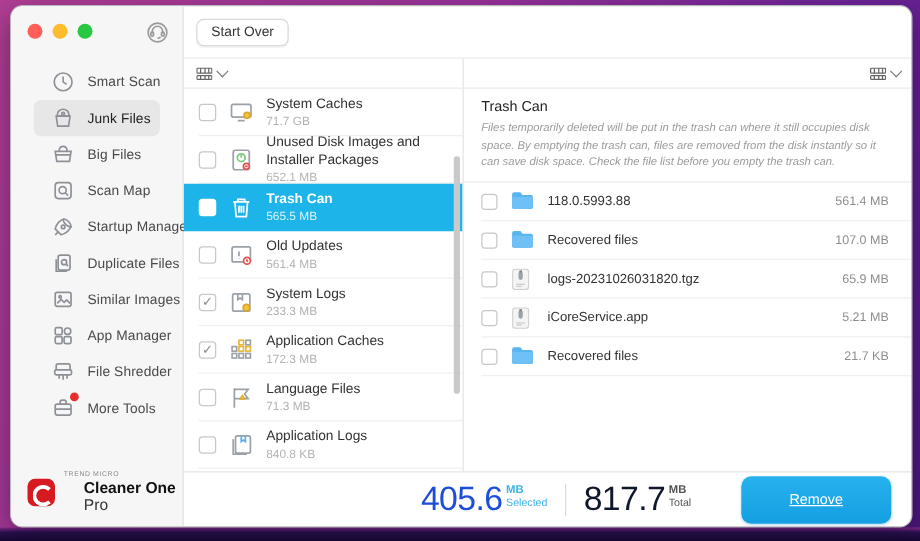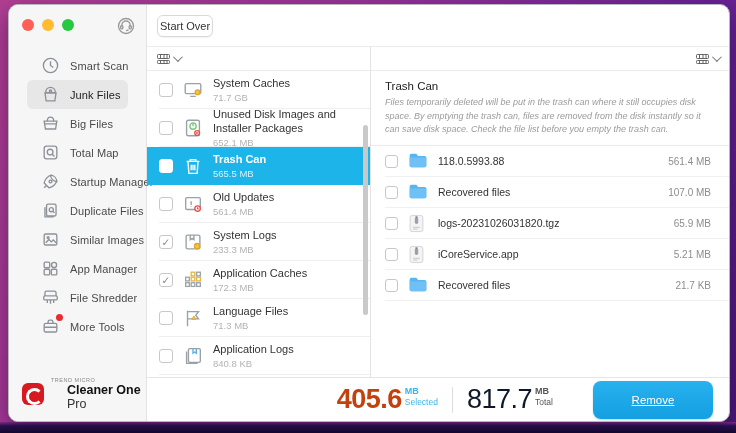--- a/index.html
+++ b/index.html
@@ -34,21 +34,21 @@
   .brand-logo{ width:22px; height:22px; border-radius:6px; background:#d71920; position:relative; flex:none; }
   .brand-logo::after{ content:""; position:absolute; left:4px; top:5px; width:11px; height:11px;
     border:3px solid #fff; border-right-color:transparent; border-radius:50%; }
   .brand-company{ font-size:5.5px; color:#8a8a8a; letter-spacing:.5px; }
   .brand-name{ font-size:12.5px; color:#111; font-weight:bold;margin-left:16px; }
   .brand-name .pro{ font-weight:normal; color:#333; }
   
   .main{ flex:1; display:flex; flex-direction:column; min-width:0; }
   .toolbar{ height:42px; border-bottom:1px solid #ececec; display:flex; align-items:center; padding-left:10px; flex:none; }
   .btn-startover{ background:#fff; border:1px solid #d9d9d9; border-radius:6px; font-size:11px; color:#333;
-    padding:4px 2px; box-shadow:0 1px 1px rgba(0,0,0,.05); cursor:pointer; font-family:inherit; }
+    padding:4px 11px; box-shadow:0 1px 1px rgba(0,0,0,.05); cursor:pointer; font-family:inherit; }
   .cols{ flex:1; display:flex; min-height:0; }
   .col-mid{ width:224px; flex:none; border-right:1px solid #e3e3e3; display:flex; flex-direction:column; position:relative; }
   .col-right{ flex:1; display:flex; flex-direction:column; min-width:0; }
   .col-head{ height:24px; border-bottom:1px solid #ececec; display:flex; align-items:center; padding:0 10px; flex:none; }
   .col-head.right{ justify-content:flex-end; }
   .viewbtn{ display:flex; align-items:center; gap:3px; color:#555; cursor:pointer; background:none; border:none; padding:0; }
   .grid-glyph{ display:inline-block; width:13px; height:10px; }
   .chev{ width:7px; height:7px; border-right:1.4px solid #777; border-bottom:1.4px solid #777;
     transform:rotate(45deg) translateY(-2px); display:inline-block; }
   
@@ -77,21 +77,21 @@
   .file-row::after{ content:""; position:absolute; left:14px; right:0; bottom:0; height:1px; background:#f0f0f0; }
   .cb.small{ width:13px; height:13px; }
   .ficon{ width:20px; height:18px; flex:none; }
   .fname{ font-size:10.5px; color:#333; flex:1; white-space:nowrap; overflow:hidden; }
   .fsize{ font-size:10px; color:#8d8d8d; flex:none; }
   
   .footer{ height:44px; border-top:1px solid #e5e5e5; display:flex; align-items:center;
     justify-content:flex-end; gap:14px; padding:0 16px 0 0; flex:none; }
   .stat{ display:flex; align-items:flex-start; }
   .stat-num{ font-size:27px; font-weight:300; letter-spacing:-.5px; line-height:1; }
-  .stat.sel .stat-num{ color:#c2410c;font-weight:bold; }
+  .stat.sel .stat-num{ color:#1d4ed8; }
   .stat.tot .stat-num{ color:#0f172a; }
   .stat-sub{ display:flex; flex-direction:column; margin-left:3px; margin-top:1px; }
   .stat-unit{ font-size:9px; font-weight:bold; line-height:1.1; }
   .stat-lbl{ font-size:8.5px; line-height:1.2; }
   .stat.sel .stat-unit,.stat.sel .stat-lbl{ color:#3cb4e8; }
   .stat.tot .stat-unit,.stat.tot .stat-lbl{ color:#555; }
   .vdiv{ width:1px; height:26px; background:#dcdcdc; }
   .btn-remove{ width:120px; height:38px; margin-left:26px; border:none; border-radius:8px;
     background:linear-gradient(#27b1ee,#149fe2); color:#fff; font-size:11.5px; font-family:inherit;
     cursor:pointer; box-shadow:0 1px 2px rgba(0,120,200,.3);text-decoration:underline; }
@@ -149,21 +149,21 @@
         <span class="nlabel">Big Files</span>
       </div>
       <div class="nav-item">
         <span class="nicon">
           <svg viewBox="0 0 24 24" width="19" height="19" fill="none" stroke="currentColor" stroke-width="1.7">
               <rect x="4" y="4" width="16" height="16" rx="3"></rect>
               <circle cx="11.5" cy="11.5" r="3.6"></circle>
               <path d="M14.2 14.2 17 17"></path>
             </svg>
         </span>
-        <span class="nlabel">Total Map</span>
+        <span class="nlabel">Scan Map</span>
       </div>
       <div class="nav-item">
         <span class="nicon">
           <svg viewBox="0 0 24 24" width="19" height="19" fill="none" stroke="currentColor" stroke-width="1.7">
               <path d="M13 4c4 1 7 4.5 7 8-3.5 0-7-3-8-7z"></path>
               <path d="M13 4c-4 .8-8 5-9 10l6 6c5-1 9.2-5 10-9"></path>
               <circle cx="12" cy="12" r="1.8"></circle>
               <path d="M4 20l3-3"></path>
             </svg>
         </span>

